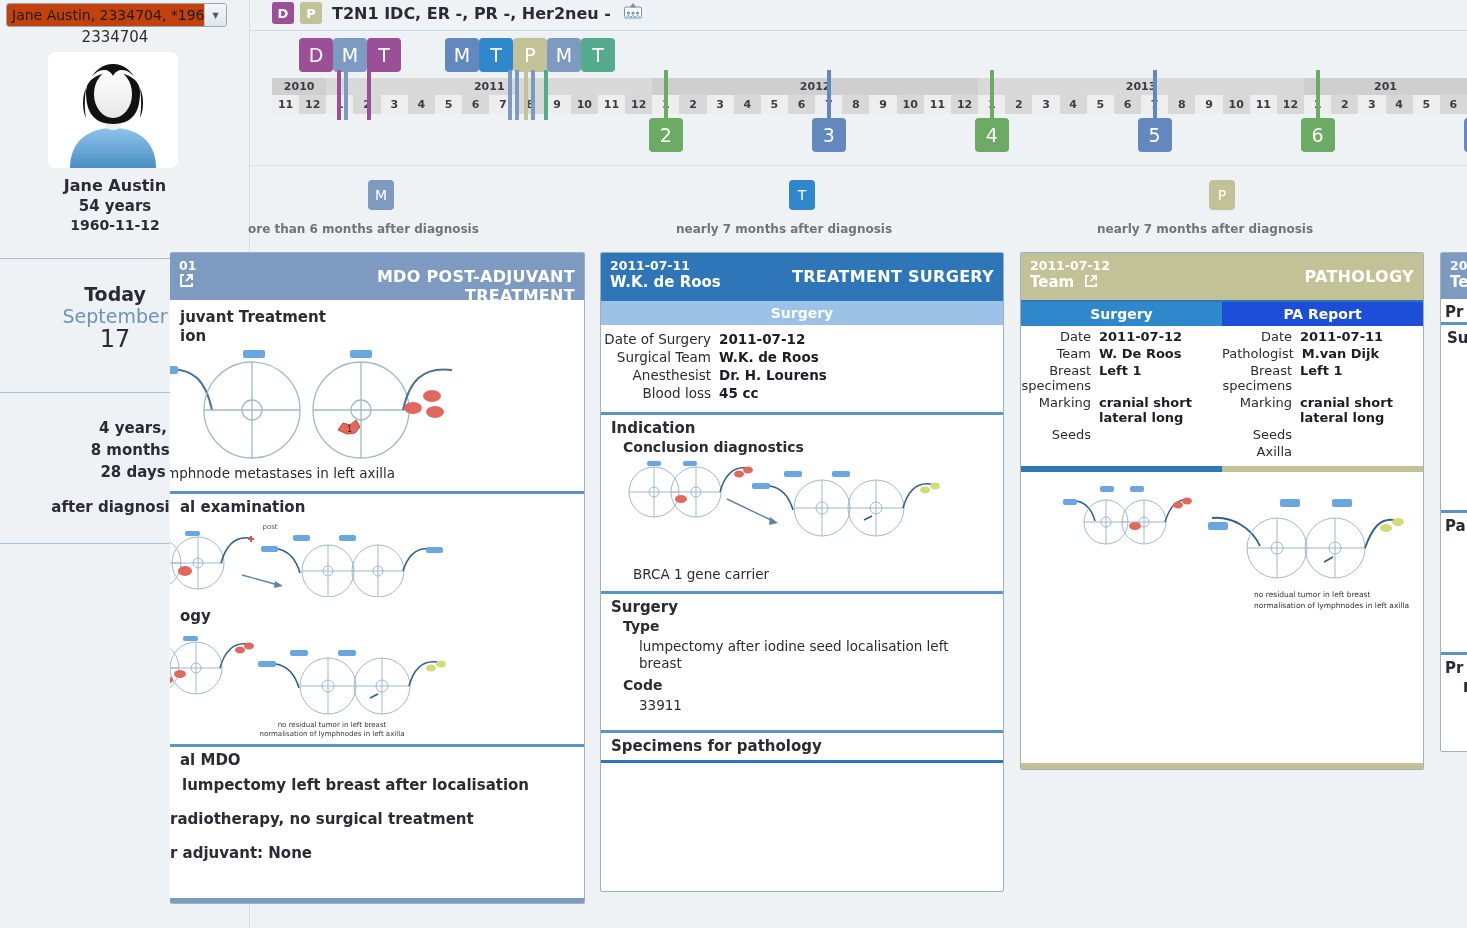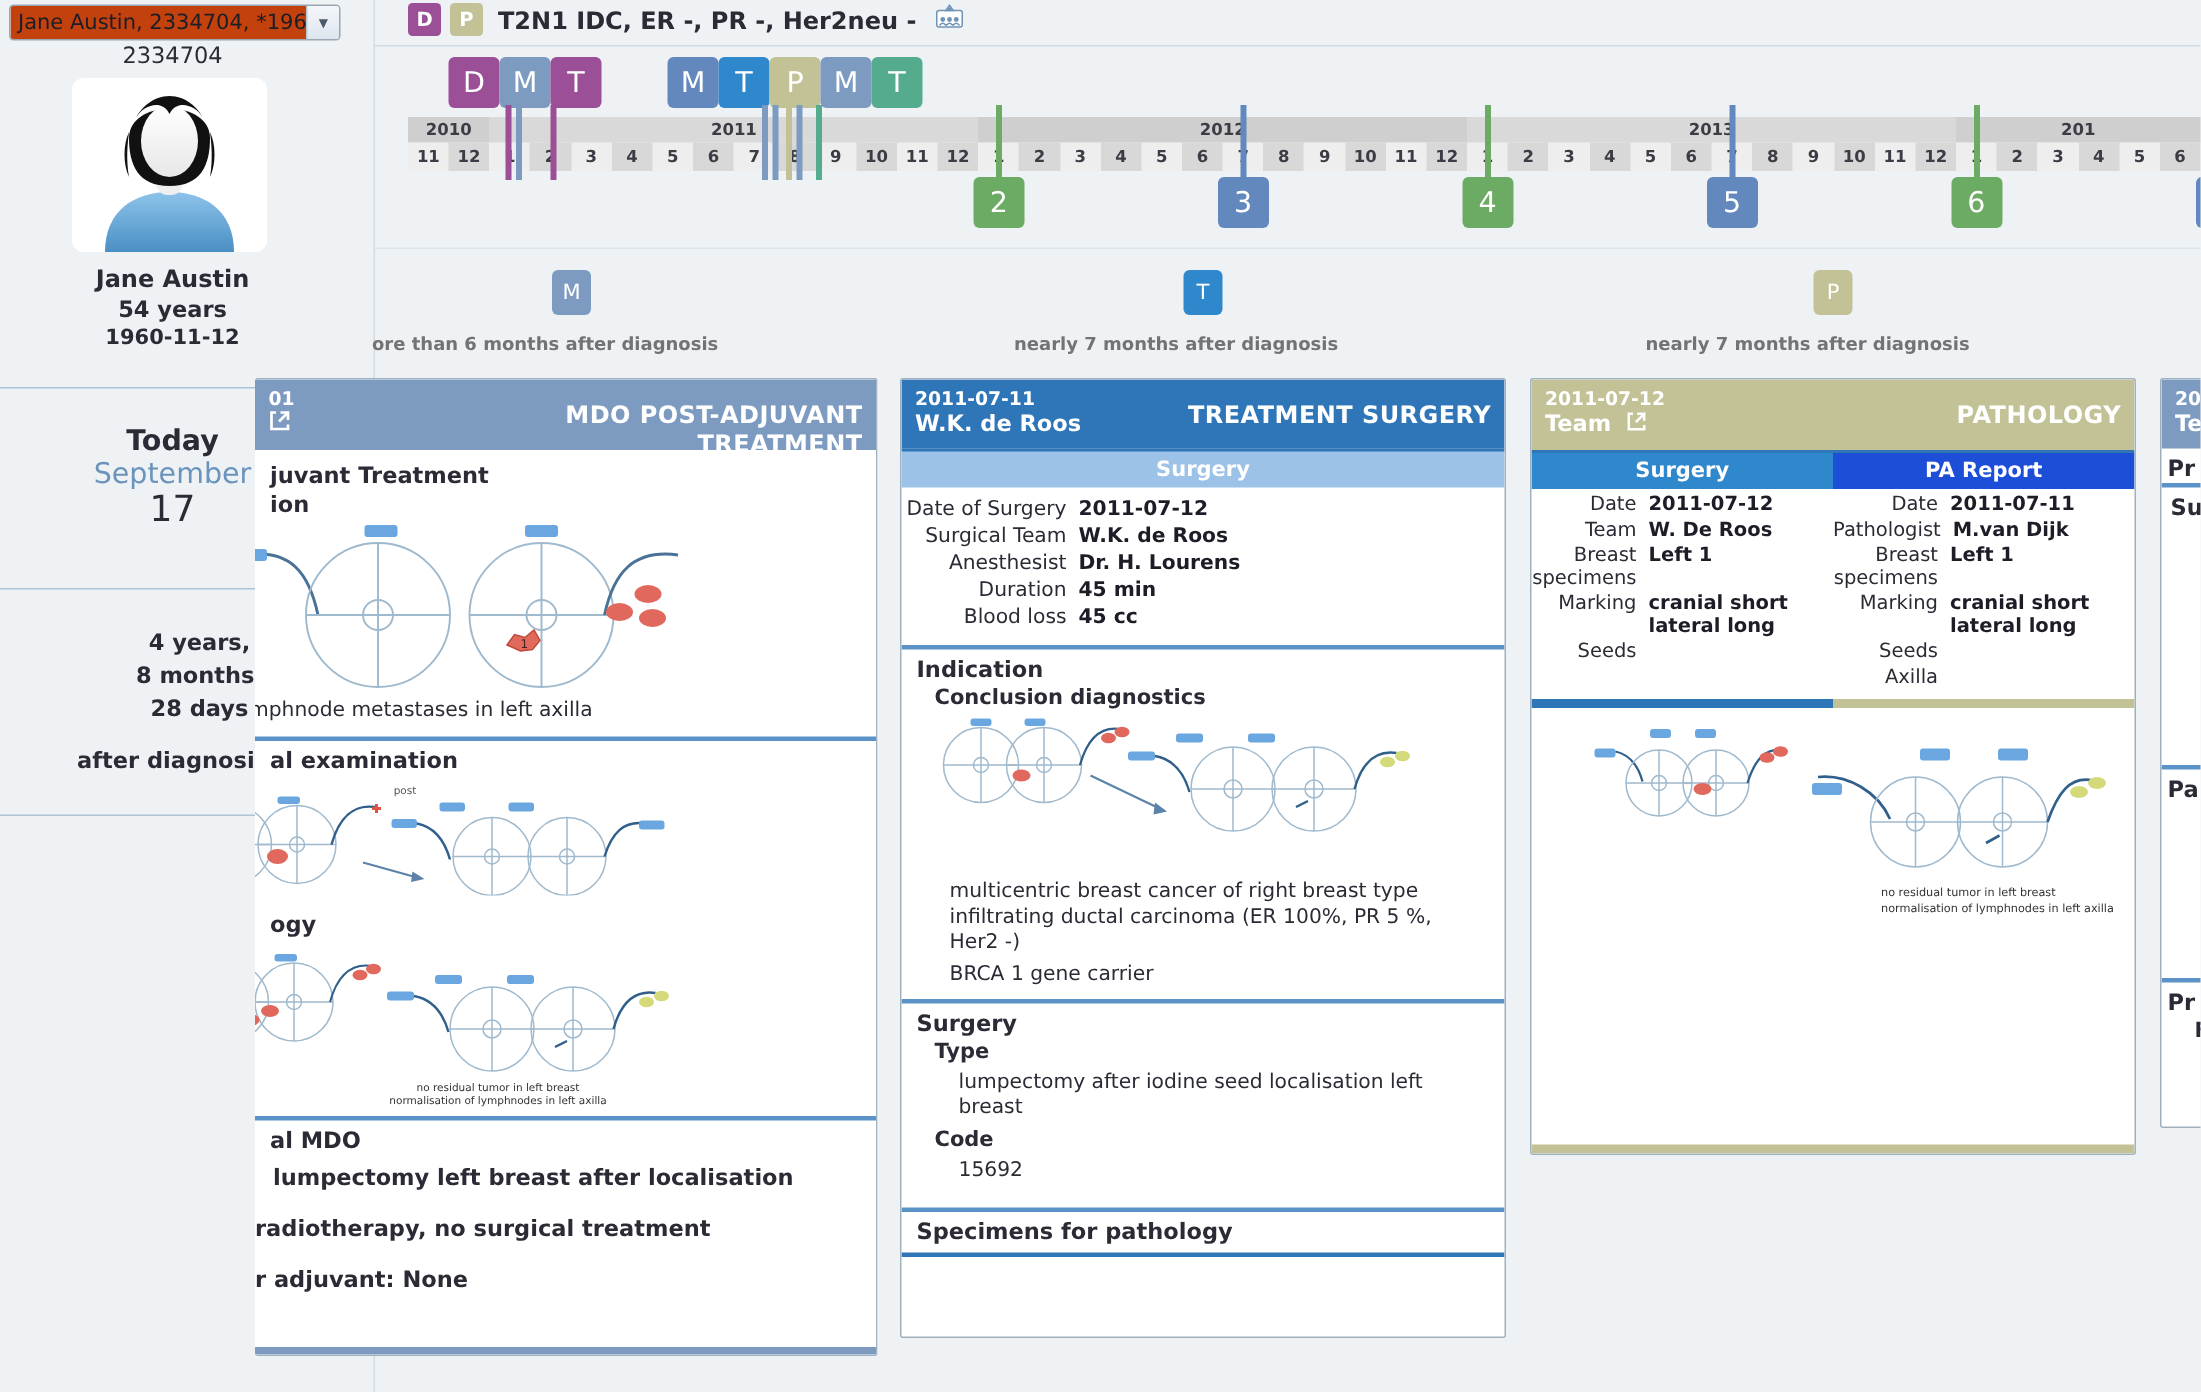--- a/index.html
+++ b/index.html
@@ -494,24 +494,20 @@
           </div>
           <div class="kv">
             <div class="k">Surgical Team</div>
             <div class="v">W.K. de Roos</div>
           </div>
           <div class="kv">
             <div class="k">Anesthesist</div>
             <div class="v">Dr. H. Lourens</div>
           </div>
           <div class="kv">
-            <div class="k">Duration</div>
-            <div class="v">45 min</div>
-          </div>
-          <div class="kv">
             <div class="k">Blood loss</div>
             <div class="v">45 cc</div>
           </div>
         </div>
 
       <div class="sec-rule"></div>
       <div class="sec-h">Indication</div>
       <div class="sec-sh">Conclusion diagnostics</div>
 
       <svg class="diagram" width="330" height="105" viewBox="0 0 330 105" style="margin-left:22px;">
@@ -546,29 +542,28 @@
           <line x1="225" y1="49" x2="281" y2="49" stroke="#9fb9cd"></line>
             <line x1="253" y1="21" x2="253" y2="77" stroke="#9fb9cd"></line>
           <circle cx="253" cy="49" r="6" fill="none" stroke="#9fb9cd"></circle>
           <path d="M241,61 l8,-4" stroke="#2f5f8a" stroke-width="1.6"></path>
           <path d="M280,49 C285,31 294,23 308,25" fill="none" stroke="#2f5f8a" stroke-width="1.6"></path>
           <ellipse cx="302" cy="31" rx="5" ry="3.5" fill="#d4da7a"></ellipse>
           <ellipse cx="312" cy="27" rx="5" ry="3.5" fill="#d4da7a"></ellipse>
         </g>
       </svg>
 
-      <div class="sec-p">multicentric breast cancer of right breast type infiltrating ductal carcinoma (ER 100%, PR 5 %, Her2 -)</div>
       <div class="sec-p" style="padding-top:0">BRCA 1 gene carrier</div>
 
       <div class="sec-rule" style="margin-top:4px"></div>
       <div class="sec-h">Surgery</div>
       <div class="sec-sh">Type</div>
       <div class="sec-p narrow">lumpectomy after iodine seed localisation left breast</div>
       <div class="sec-sh">Code</div>
-      <div class="sec-p narrow">15692</div>
+      <div class="sec-p narrow">33911</div>
 
       <div class="sec-rule" style="margin-top:12px"></div>
       <div class="sec-h" style="padding-bottom:5px">Specimens for pathology</div>
       <div style="height:3px;background:#2f76b8;"></div>
     </div>
 
     <div class="card" style="left:770px; width:404px; height:518px;">
       <div class="card-hdr" style="background:#c2c296;">
         <div class="date">2011-07-12</div>
         <div class="who">

